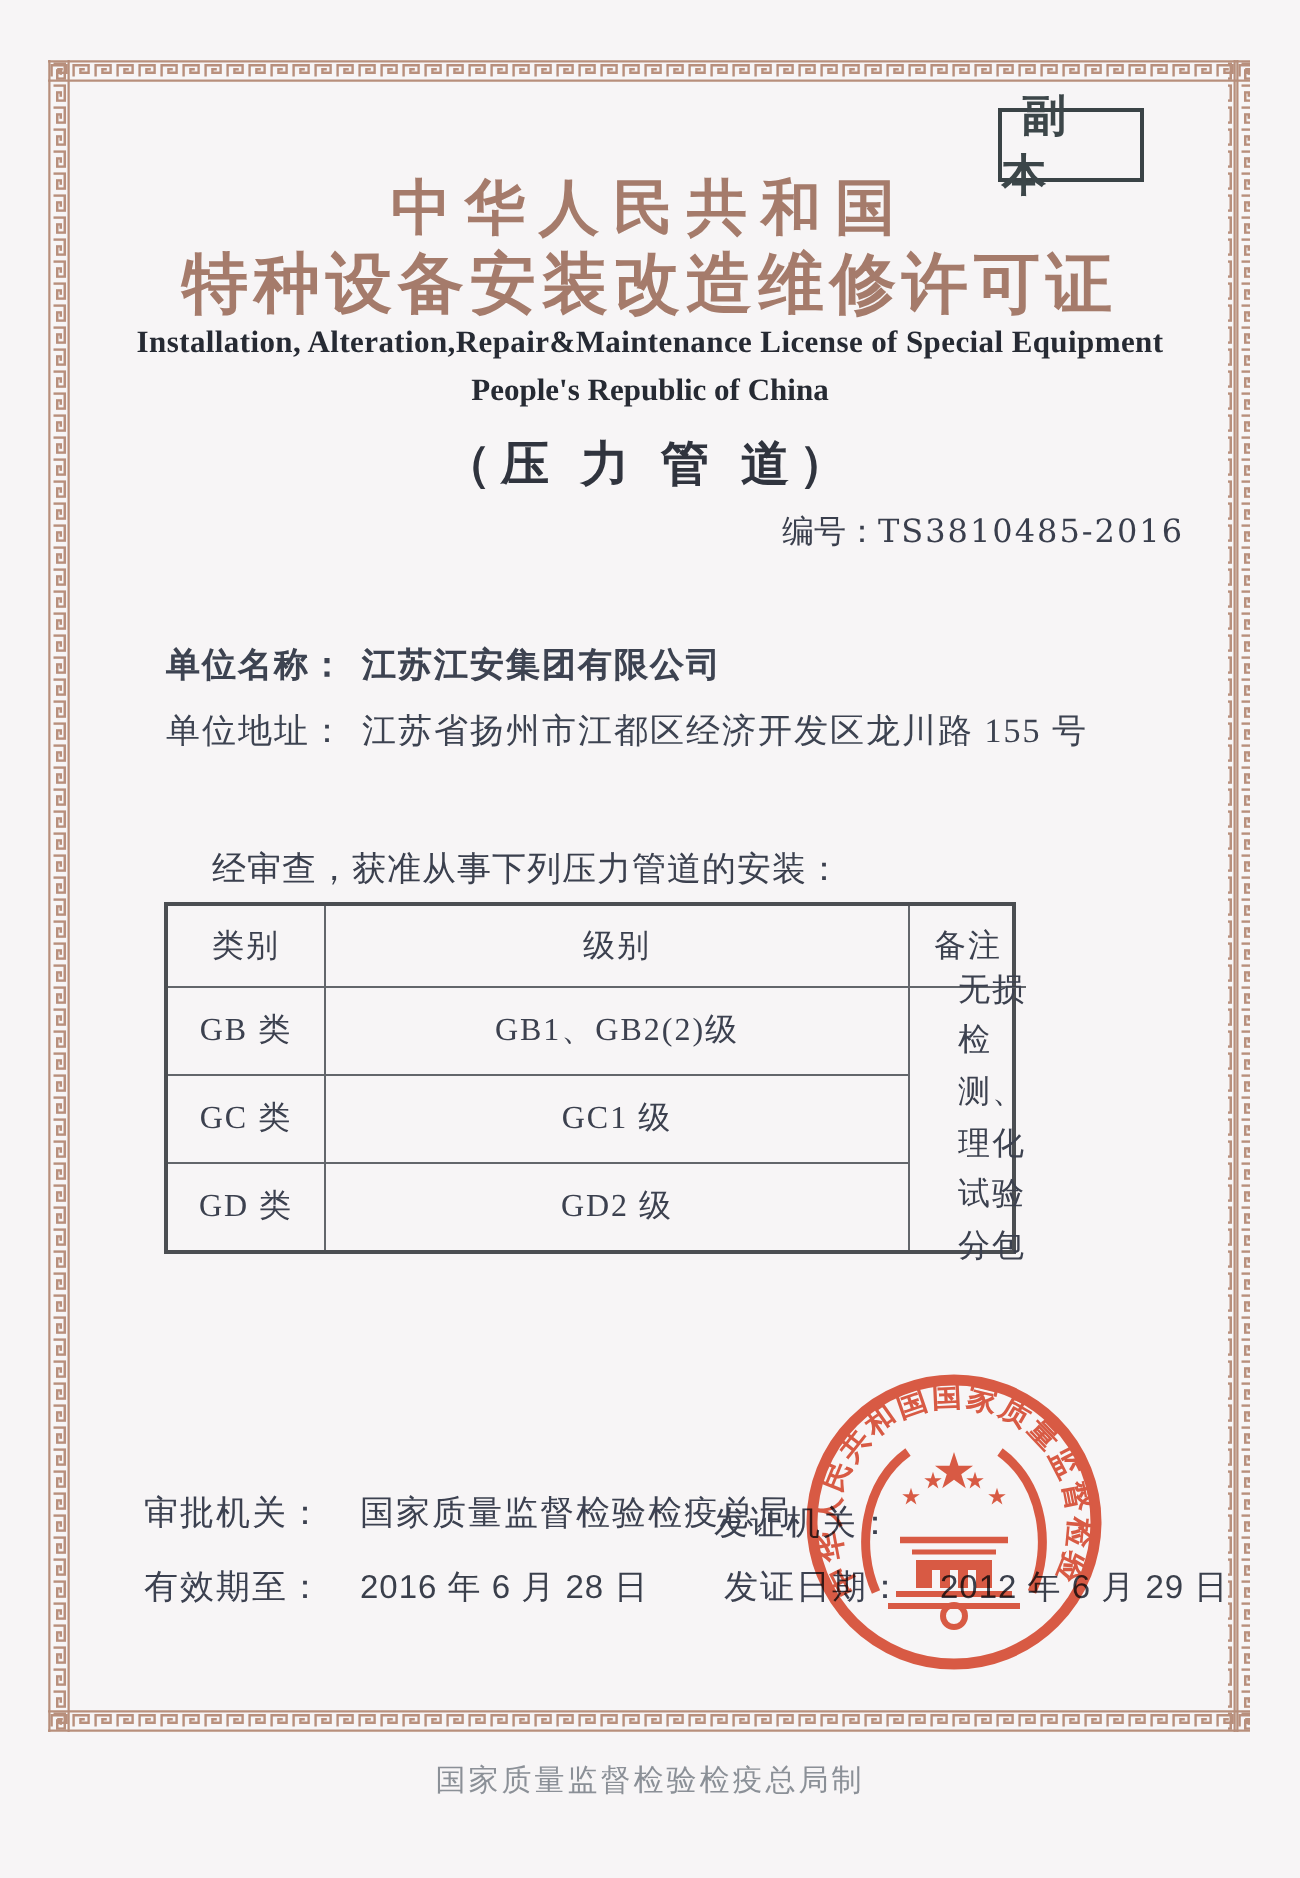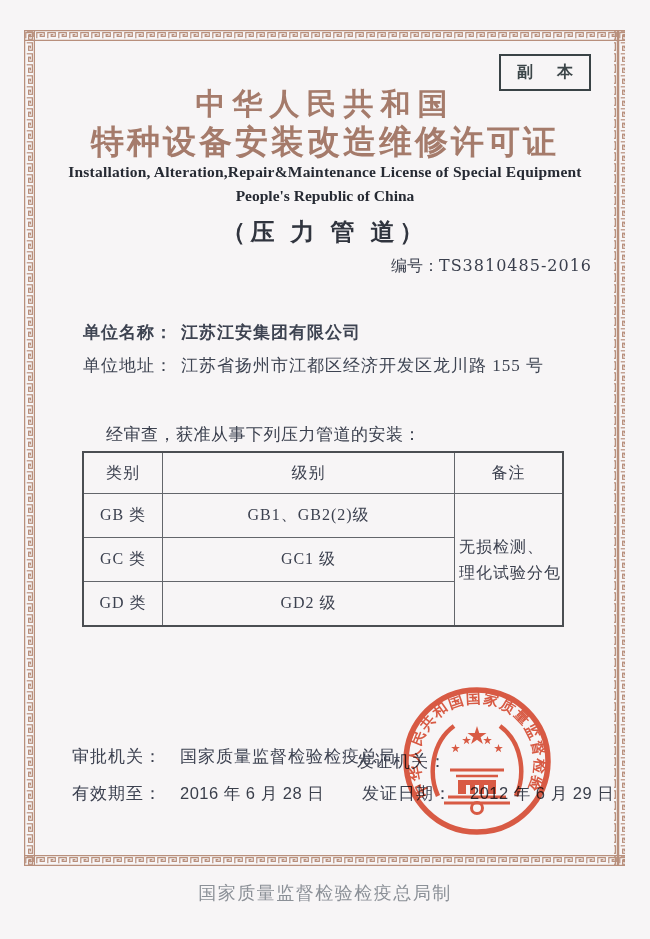--- a/index.html
+++ b/index.html
@@ -10,24 +10,24 @@
     color:#3d4251;
   }
   .abs{position:absolute;}
   .center{left:0;width:650px;text-align:center;}
 
   
   .frame{position:absolute;left:24px;top:30px;}
 
   
   .badge{
-    position:absolute;left:499px;top:54px;width:92px;height:37px;
+    position:absolute;left:499px;top:54px;width:73px;height:37px;
     border:2.5px solid #3a4346;box-sizing:border-box;
     display:flex;align-items:center;justify-content:center;
-    font-size:16px;font-weight:bold;color:#3c4649;letter-spacing:10px;
+    font-size:22px;font-weight:bold;color:#3c4649;letter-spacing:10px;
     text-indent:10px;
   }
 
   .title-cn-1{top:84px;font-size:30px;font-weight:bold;color:#a57b6b;letter-spacing:7px;}
   .title-cn-2{top:120px;font-size:33px;font-weight:bold;color:#a57b6b;letter-spacing:3px;}
   .title-en-1{top:163px;font-size:15.5px;font-weight:bold;color:#262a33;letter-spacing:0.2px;}
   .title-en-2{top:187px;font-size:15.5px;font-weight:bold;color:#262a33;}
   .subtitle{top:216px;font-size:24px;font-weight:600;color:#30343e;letter-spacing:5px;}
 
   .license-no{top:256px;right:58px;font-size:16px;color:#3a3f4d;}
@@ -35,50 +35,50 @@
 
   .field{font-size:17px;letter-spacing:1px;color:#3d4351;}
   .unit-name{left:83px;top:321px;font-weight:bold;}
   .unit-addr{left:83px;top:354px;}
   .field .value{margin-left:8px;}
 
   .approval{left:106px;top:423px;font-size:17px;letter-spacing:0.5px;color:#3b404e;}
 
   
   .scope-table{
-    position:absolute;left:82px;top:451px;width:482px;box-sizing:border-box;
+    position:absolute;left:82px;top:451px;width:426px;box-sizing:border-box;
     border:2px solid #4b4e52;
     display:grid;grid-template-columns:78px 292px auto;
     grid-template-rows:40px 44px 44px 44px;
     font-size:16px;color:#3c414f;background:transparent;
   }
   .cell{display:flex;align-items:center;justify-content:center;letter-spacing:1px;}
   .cell.cb{border-left:1px solid #63666b;}
   .cell.tb{border-top:1px solid #63666b;}
   .remark-cell{
     grid-column:3;grid-row:2/5;
     display:flex;flex-direction:column;justify-content:center;
-    padding-left:4px;line-height:1.6;letter-spacing:1px;
+    padding-left:24px;line-height:1.6;letter-spacing:1px;
     border-left:1px solid #63666b;border-top:1px solid #63666b;
   }
 
   .issuance{font-size:17px;letter-spacing:1px;color:#3c4150;white-space:nowrap;}
   .row-approve-a{left:72px;top:745px;}
   .row-approve-b{left:357px;top:737px;margin-top:13px;}
   .row-date-a{left:72px;top:782px;}
   .row-date-b{left:362px;top:782px;}
   .issuance .value{margin-left:18px;}
   .date-num{font-family:"Liberation Sans",sans-serif;font-size:16.5px;letter-spacing:0.5px;color:#3a3f4b;}
 
   .seal{
     position:absolute;left:392px;top:676px;width:170px;height:170px;
     mix-blend-mode:multiply;opacity:0.93;z-index:5;
   }
 
-  .bottom-note{top:881px;font-size:18px;color:#8b9097;letter-spacing:1.5px;}
+  .bottom-note{top:881px;font-size:15px;color:#8b9097;letter-spacing:1.5px;}
 </style>
 </head>
 <body>
 
 <div class="page">
 
   <svg class="frame" width="601" height="836" viewBox="0 0 601 836">
     <defs>
       <pattern id="meH" width="11" height="11" patternUnits="userSpaceOnUse">
         <path d="M0 0.7 H11 M0 10.3 H11" stroke="#b88f7c" stroke-width="1.2" fill="none"></path>

